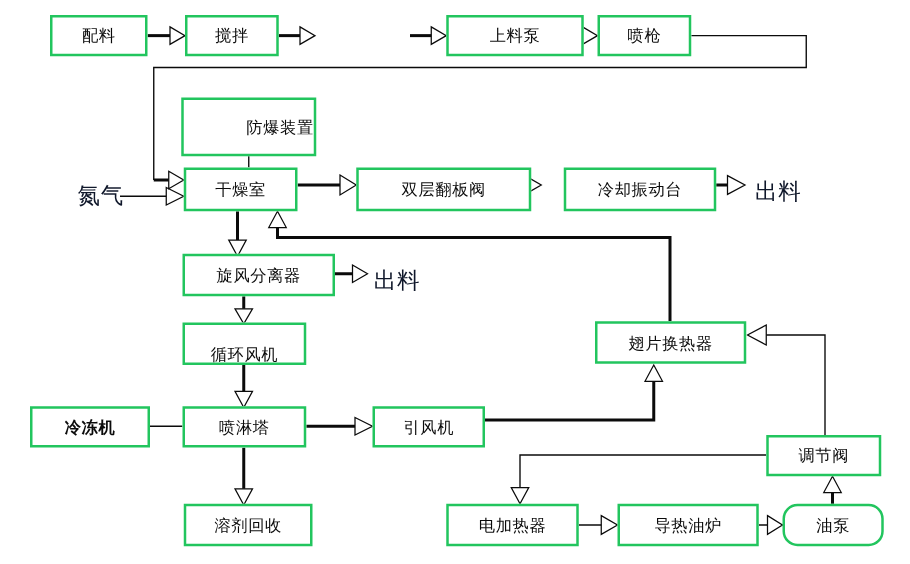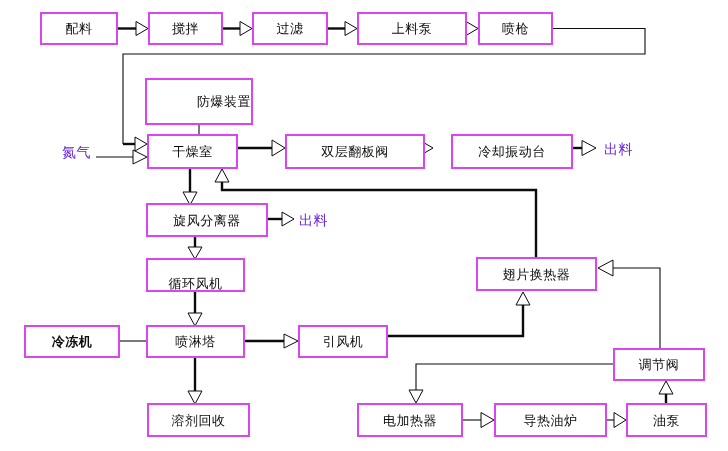--- a/index.html
+++ b/index.html
@@ -11,39 +11,39 @@
     position: relative;
     width: 728px;
     height: 451px;
     background: #ffffff;
     font-family: "Liberation Sans", "DejaVu Sans", sans-serif;
     overflow: hidden;
   }
   .node {
     position: absolute;
     box-sizing: border-box;
-    border: 2px solid #d946ef;
+    border: 2px solid #22c55e;
     background: #ffffff;
     display: flex;
     align-items: center;
     justify-content: center;
     color: #0b0b0b;
     font-size: 13px;
     letter-spacing: 0.5px;
     white-space: nowrap;
     z-index: 3;
   }
   .node-label {
     display: block;
     line-height: 1;
   }
   .free-label {
     position: absolute;
-    color: #6d28d9;
-    font-size: 14px;
+    color: #0f172a;
+    font-size: 18px;
     letter-spacing: 0.5px;
     white-space: nowrap;
     z-index: 3;
   }
   svg#wires {
     position: absolute;
     left: 0;
     top: 0;
     width: 728px;
     height: 451px;
@@ -180,23 +180,20 @@
       <path class="ahead" d="M659,394 L673,394 L666,381 Z"></path>
     </g>
   </svg>
 
   <div class="node" style="left:40px; top:12px; width:78px; height:33px;">
     <span class="node-label">配料</span>
   </div>
   <div class="node" style="left:148px; top:12px; width:75px; height:33px;">
     <span class="node-label">搅拌</span>
   </div>
-  <div class="node" style="left:252px; top:12px; width:76px; height:33px;">
-    <span class="node-label">过滤</span>
-  </div>
   <div class="node" style="left:357px; top:12px; width:110px; height:33px;">
     <span class="node-label">上料泵</span>
   </div>
   <div class="node" style="left:478px; top:12px; width:75px; height:33px;">
     <span class="node-label">喷枪</span>
   </div>
 
   <div class="node" style="left:145px; top:78px; width:108px; height:47px;justify-content:flex-end;">
     <span class="node-label">防爆装置</span>
   </div>
@@ -236,21 +233,21 @@
 
   <div class="node" style="left:147px; top:403px; width:103px; height:34px;">
     <span class="node-label">溶剂回收</span>
   </div>
   <div class="node" style="left:357px; top:403px; width:106px; height:34px;">
     <span class="node-label">电加热器</span>
   </div>
   <div class="node" style="left:494px; top:403px; width:113px; height:34px;">
     <span class="node-label">导热油炉</span>
   </div>
-  <div class="node" style="left:626px; top:403px; width:81px; height:34px;">
+  <div class="node" style="left:626px; top:403px; width:81px; height:34px;border-radius:12px;">
     <span class="node-label">油泵</span>
   </div>
 
   <span class="free-label" style="left:62px; top:144px;">氮气</span>
   <span class="free-label" style="left:604px; top:141px;">出料</span>
   <span class="free-label" style="left:299px; top:212px;">出料</span>
 
 </div>
 
 </body></html>

